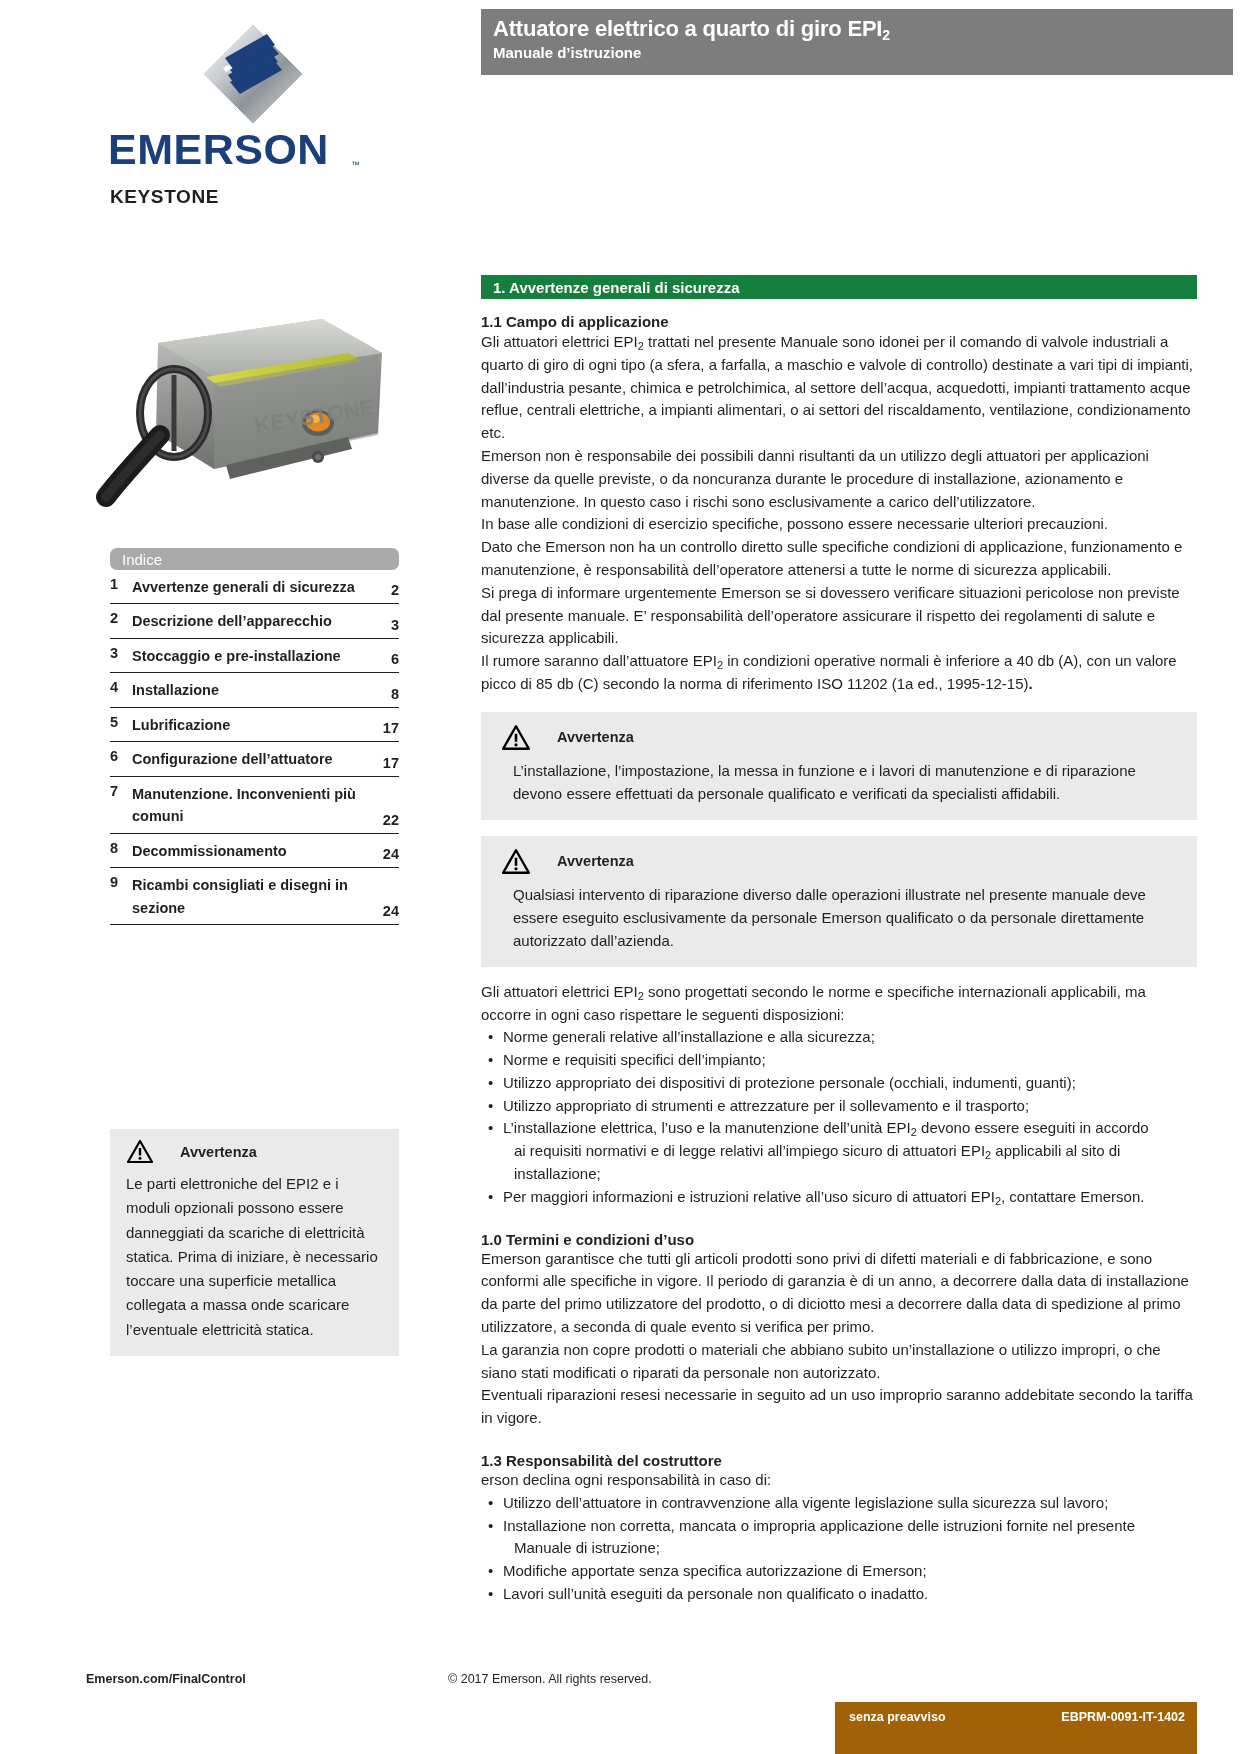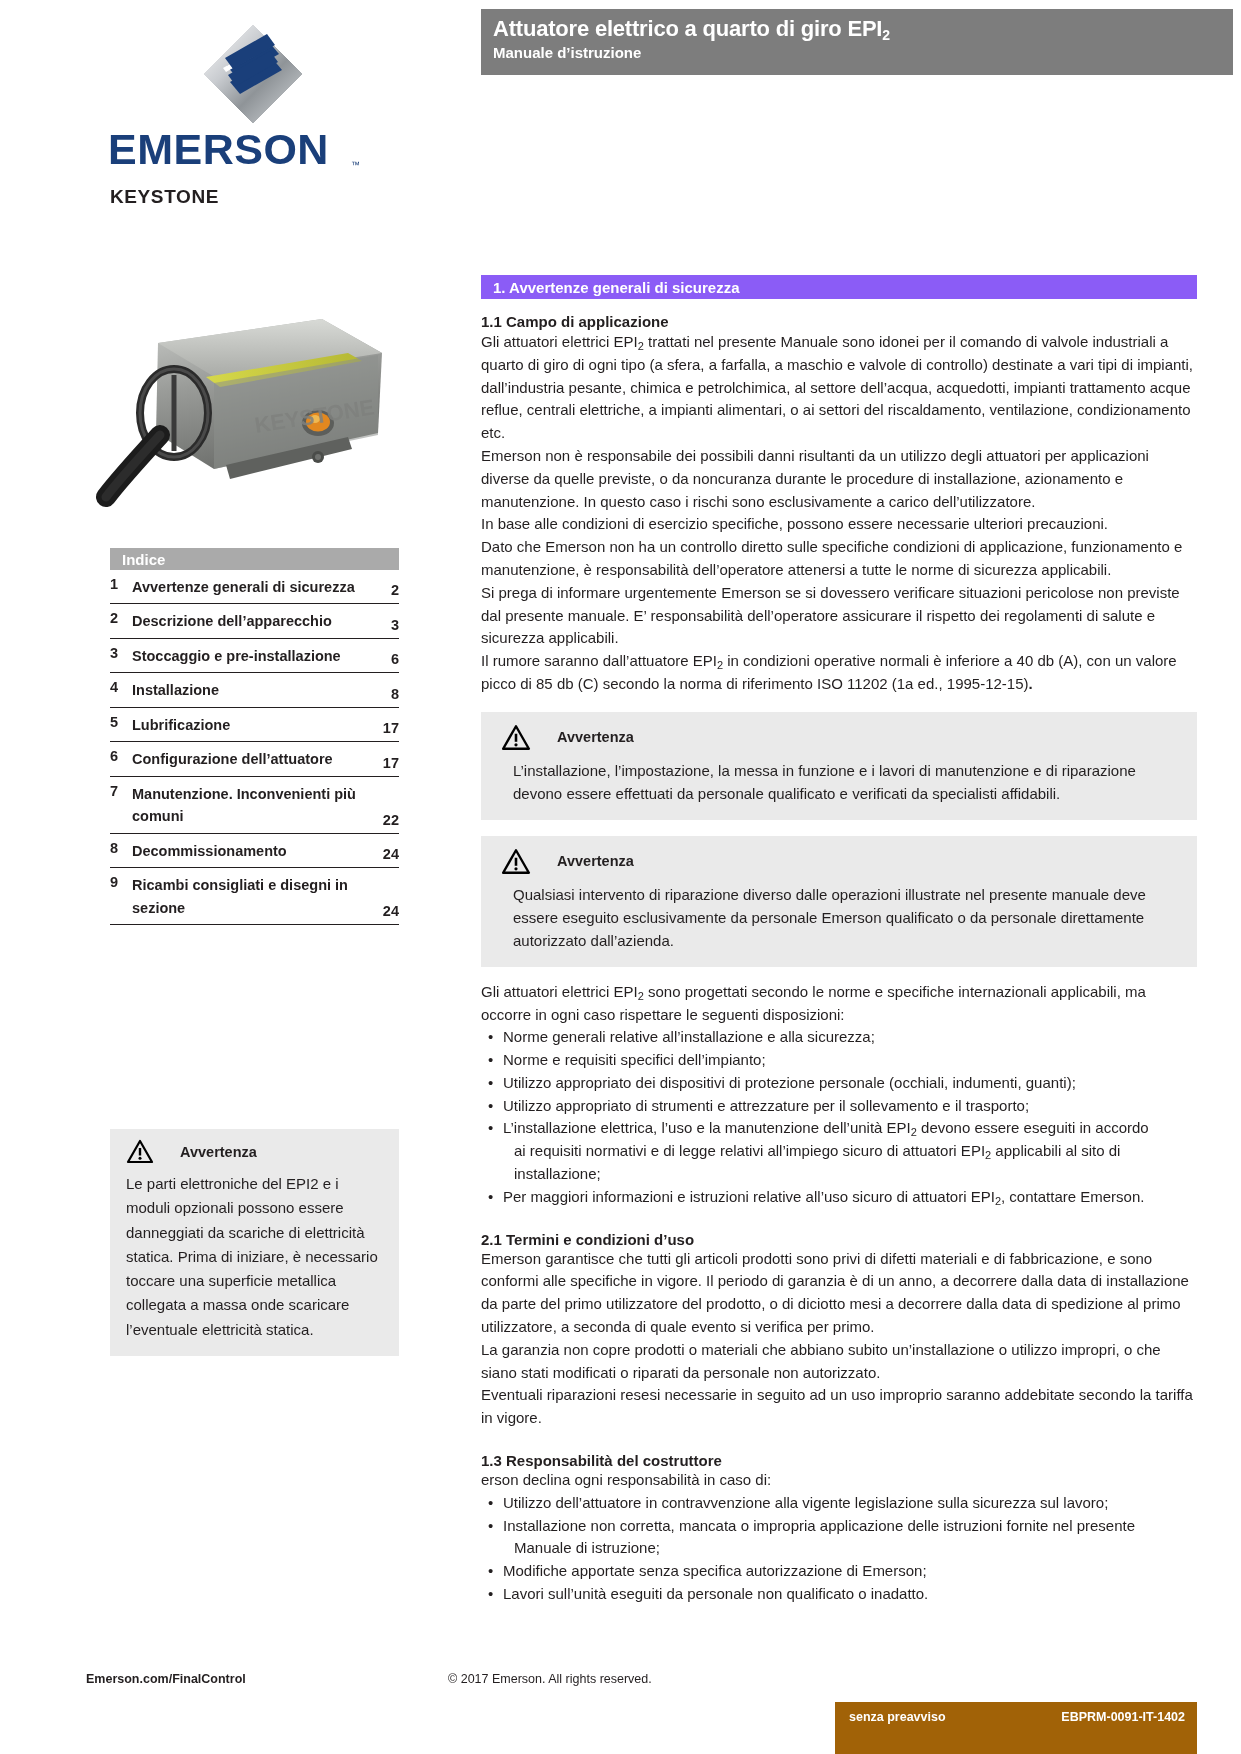--- a/index.html
+++ b/index.html
@@ -88,25 +88,26 @@
   .toc {
     position: absolute;
     left: 110px;
     top: 548px;
     width: 289px;
   }
   .toc-head {
     background: #aaaaaa;
     color: #ffffff;
     font-size: 15px;
-    font-weight: bold;
+    font-weight: normal;
     padding: 4px 0 4px 12px;
     height: 22px;
     box-sizing: border-box;
     line-height: 15px;
+    border-radius: 7px;
   }
   .toc-row {
     display: flex;
     align-items: flex-start;
     border-bottom: 1.4px solid #231f20;
     padding: 6px 0 5px 0;
     min-height: 26px;
     box-sizing: border-box;
   }
   .toc-row.tall { min-height: 48px; }
@@ -159,21 +160,21 @@
   }
 
   
   .main {
     position: absolute;
     left: 481px;
     top: 275px;
     width: 716px;
   }
   .sec-bar {
-    background: #8b5cf6;
+    background: #15803d;
     color: #ffffff;
     font-size: 15px;
     font-weight: bold;
     padding: 5px 0 5px 12px;
     height: 24px;
     box-sizing: border-box;
     line-height: 15px;
     margin-bottom: 14px;
   }
   .h3 {
@@ -465,21 +466,21 @@
     <p class="gap"><span>Gli attuatori elettrici EPI</span><sub class="s">2</sub><span> sono progettati secondo le norme e specifiche internazionali applicabili, ma occorre in ogni caso rispettare le seguenti disposizioni:</span></p>
     <ul class="bl">
       <li>Norme generali relative all’installazione e alla sicurezza;</li>
       <li>Norme e requisiti specifici dell’impianto;</li>
       <li>Utilizzo appropriato dei dispositivi di protezione personale (occhiali, indumenti, guanti);</li>
       <li>Utilizzo appropriato di strumenti e attrezzature per il sollevamento e il trasporto;</li>
       <li>L’installazione elettrica, l’uso e la manutenzione dell’unità EPI<sub class="s">2</sub> devono essere eseguiti in accordo<span class="cont">ai requisiti normativi e di legge relativi all’impiego sicuro di attuatori EPI<sub class="s">2</sub> applicabili al sito di installazione;</span></li>
       <li>Per maggiori informazioni e istruzioni relative all’uso sicuro di attuatori EPI<sub class="s">2</sub>, contattare Emerson.</li>
     </ul>
 
-    <div class="h3b">2.1 Termini e condizioni d’uso</div>
+    <div class="h3b">1.0 Termini e condizioni d’uso</div>
     <p>Emerson garantisce che tutti gli articoli prodotti sono privi di difetti materiali e di fabbricazione, e sono conformi alle specifiche in vigore. Il periodo di garanzia è di un anno, a decorrere dalla data di installazione da parte del primo utilizzatore del prodotto, o di diciotto mesi a decorrere dalla data di spedizione al primo utilizzatore, a seconda di quale evento si verifica per primo.</p>
     <p>La garanzia non copre prodotti o materiali che abbiano subito un’installazione o utilizzo impropri, o che siano stati modificati o riparati da personale non autorizzato.</p>
     <p>Eventuali riparazioni resesi necessarie in seguito ad un uso improprio saranno addebitate secondo la tariffa in vigore.</p>
 
     <div class="h3b indent">1.3 Responsabilità del costruttore</div>
     <p>erson declina ogni responsabilità in caso di:</p>
     <ul class="bl">
       <li>Utilizzo dell’attuatore in contravvenzione alla vigente legislazione sulla sicurezza sul lavoro;</li>
       <li>Installazione non corretta, mancata o impropria applicazione delle istruzioni fornite nel presente<span class="cont">Manuale di istruzione;</span></li>
       <li>Modifiche apportate senza specifica autorizzazione di Emerson;</li>

